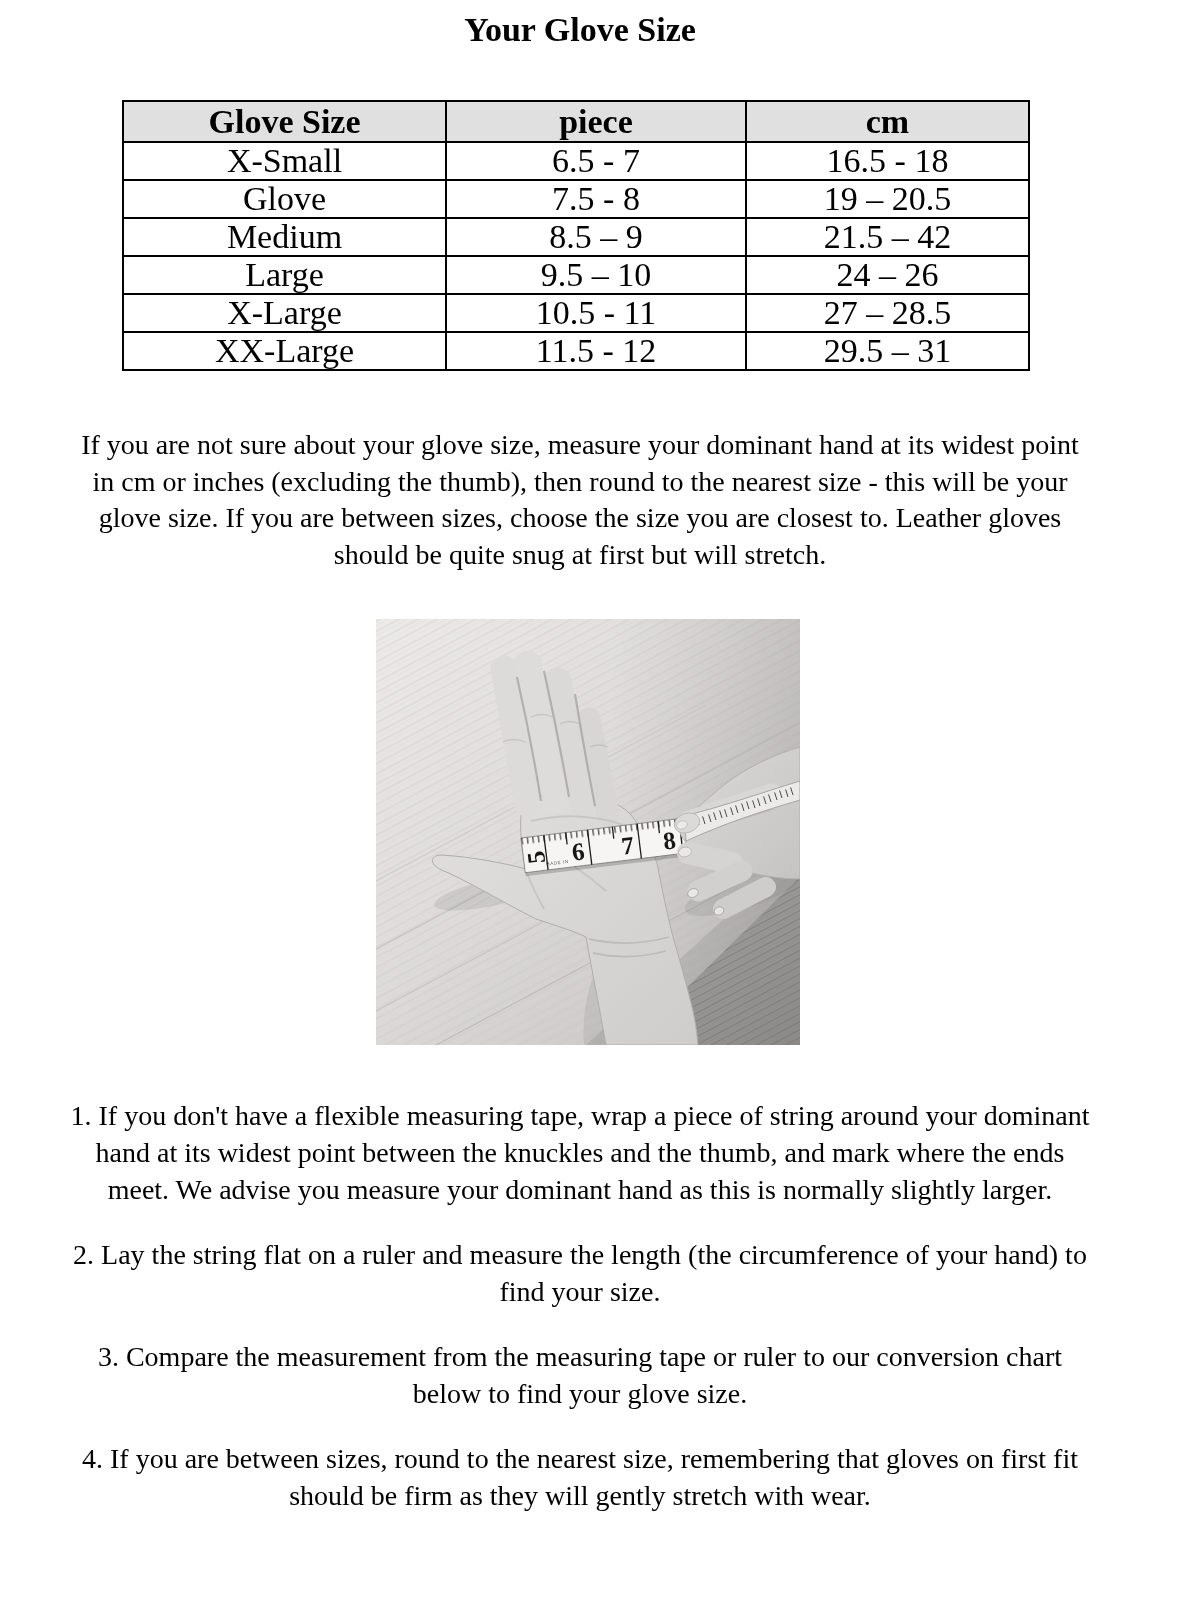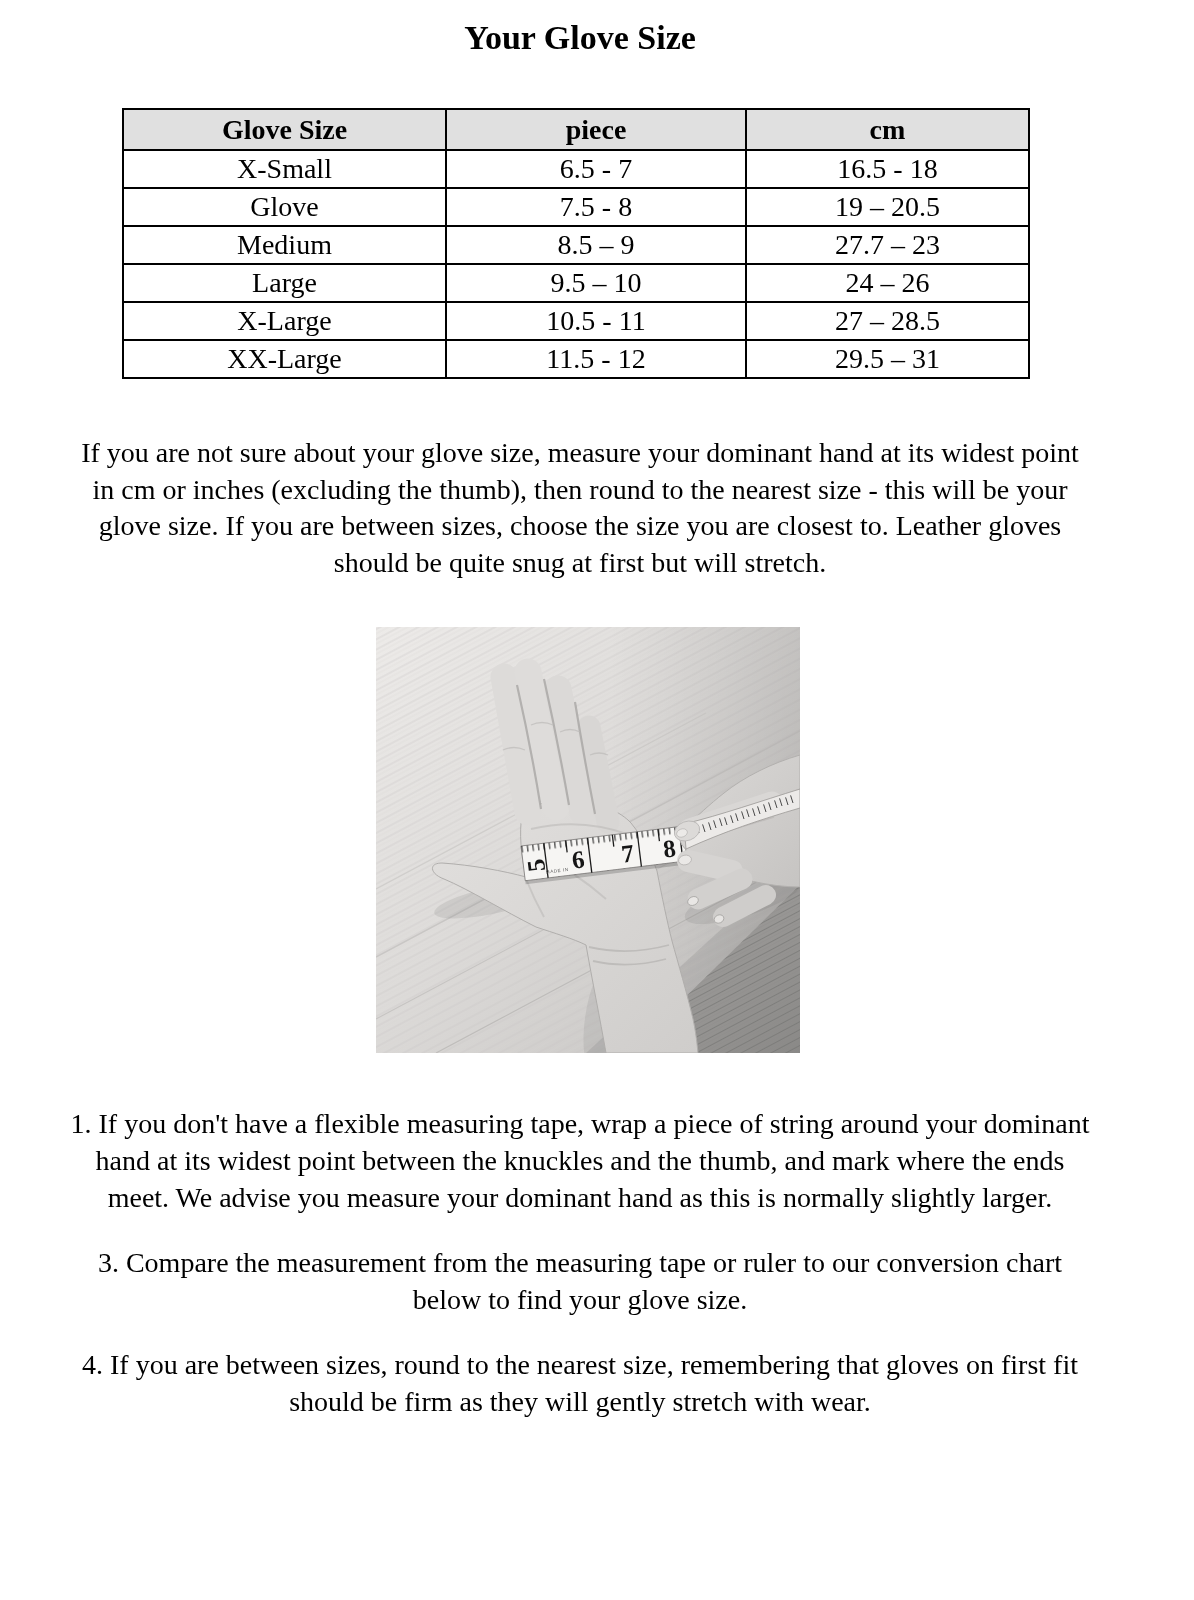--- a/index.html
+++ b/index.html
@@ -13,42 +13,42 @@
   .page {
     position: relative;
     width: 1194px;
     height: 1600px;
     background: #ffffff;
     overflow: hidden;
   }
   .content { width: 1160px; }
 
   h1.title {
-    margin: 16px;
+    margin: 8px;
     padding-top: 2px;
     text-align: center;
     font-size: 34px;
     font-weight: bold;
     line-height: 40px;
   }
 
   table.size-chart {
     margin: 50px 0 0 122px;
     width: 906px;
     border-collapse: collapse;
     table-layout: fixed;
   }
   table.size-chart col.c1 { width: 323px; }
   table.size-chart col.c2 { width: 300px; }
   table.size-chart col.c3 { width: 283px; }
   table.size-chart th, table.size-chart td {
     border: 2px solid #000000;
     text-align: center;
     vertical-align: middle;
-    font-size: 28px;
+    font-size: 34px;
     padding: 0;
     height: 38px;
     line-height: 1;
   }
   table.size-chart th {
     background: #e0e0e0;
     font-weight: bold;
     height: 41px;
   }
   table.size-chart td.size-col { font-weight: normal; }
@@ -115,21 +115,21 @@
           <td>16.5 - 18</td>
         </tr>
         <tr>
           <td class="size-col">Glove</td>
           <td>7.5 - 8</td>
           <td>19 – 20.5</td>
         </tr>
         <tr>
           <td class="size-col">Medium</td>
           <td>8.5 – 9</td>
-          <td>27.7 – 23</td>
+          <td>21.5 – 42</td>
         </tr>
         <tr>
           <td class="size-col">Large</td>
           <td>9.5 – 10</td>
           <td>24 – 26</td>
         </tr>
         <tr>
           <td class="size-col">X-Large</td>
           <td>10.5 - 11</td>
           <td>27 – 28.5</td>
@@ -280,20 +280,22 @@
           <ellipse cx="317" cy="274" rx="5.5" ry="4.2" transform="rotate(-25 317 274)" fill="#e9e7e5" stroke="#9f9d9b" stroke-width="0.7"></ellipse>
           <ellipse cx="343" cy="292" rx="5" ry="4" transform="rotate(-25 343 292)" fill="#e7e5e3" stroke="#9f9d9b" stroke-width="0.7"></ellipse>
         </g>
       </svg>
     </div>
 
     <div class="instructions">
       <p>1. If you don't have a flexible measuring tape, wrap a piece of string around your dominant
 hand at its widest point between the knuckles and the thumb, and mark where the ends
 meet. We advise you measure your dominant hand as this is normally slightly larger.</p>
+      <p>2. Lay the string flat on a ruler and measure the length (the circumference of your hand) to
+find your size.</p>
       <p>3. Compare the measurement from the measuring tape or ruler to our conversion chart
 below to find your glove size.</p>
       <p>4. If you are between sizes, round to the nearest size, remembering that gloves on first fit
 should be firm as they will gently stretch with wear.</p>
     </div>
 
   </div>
 </div>
 
 </body></html>

